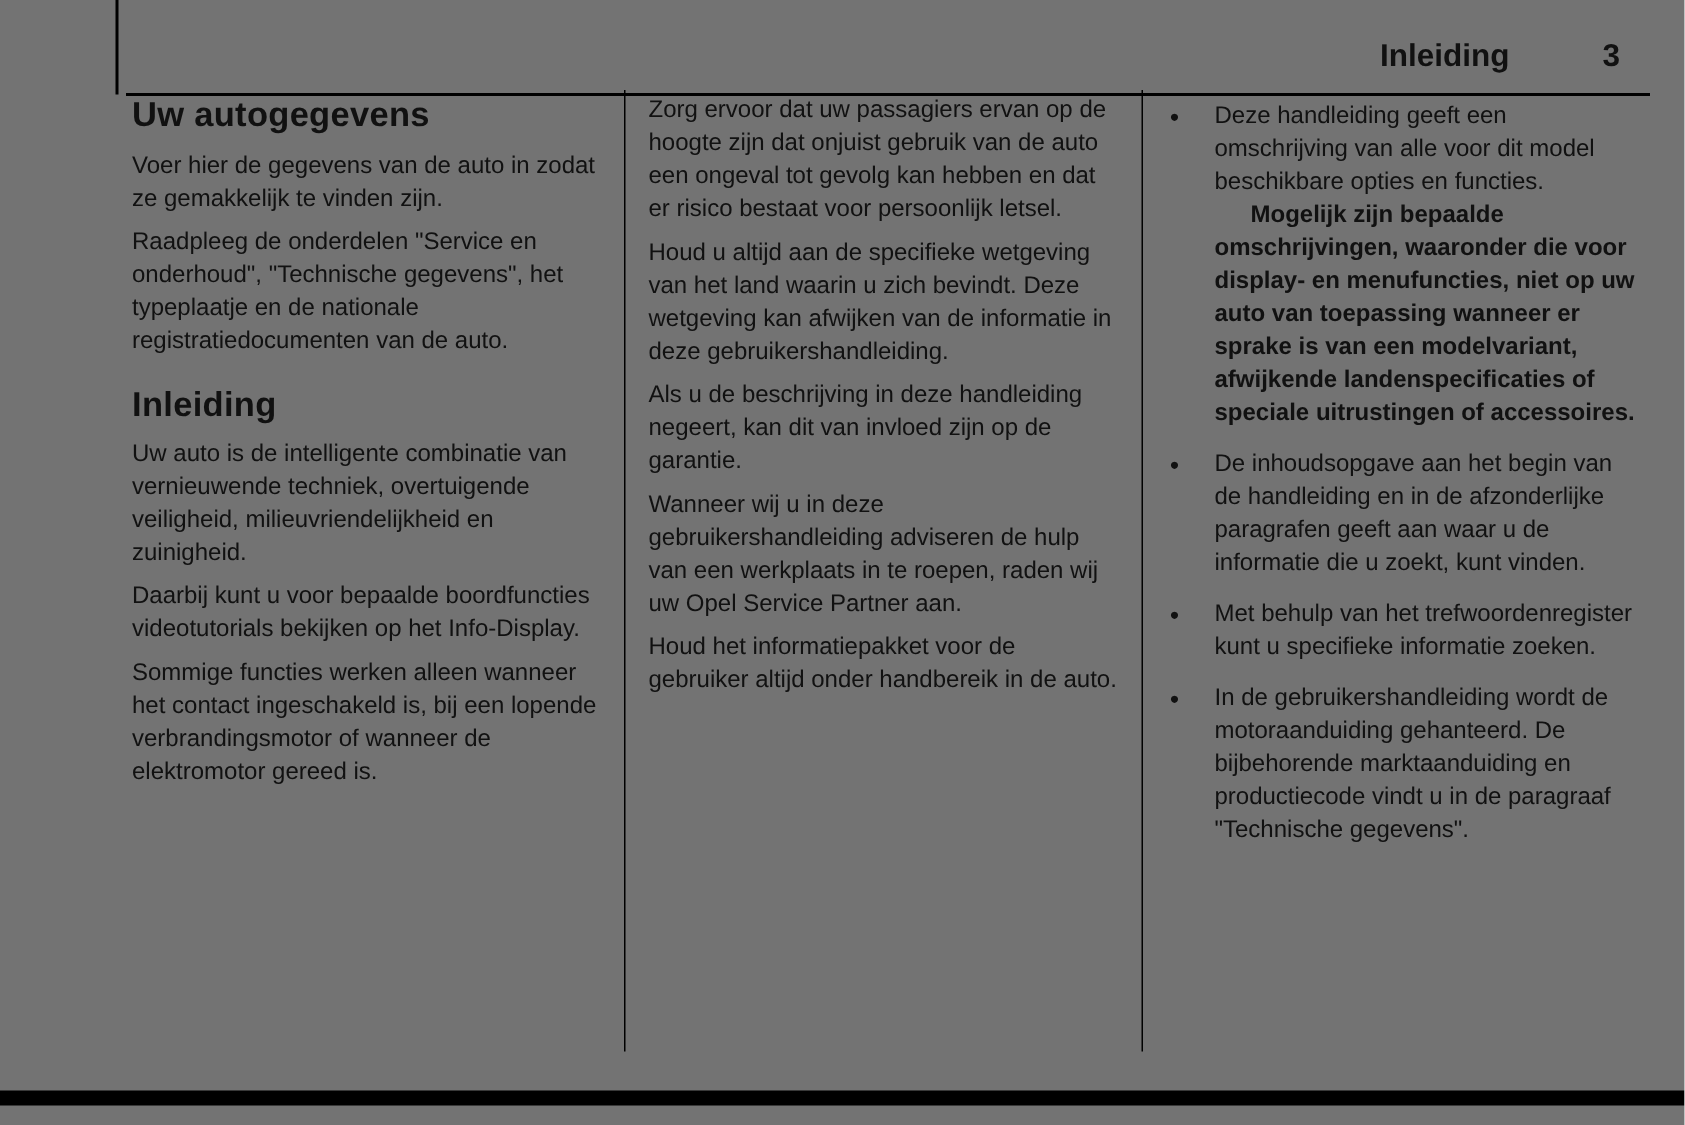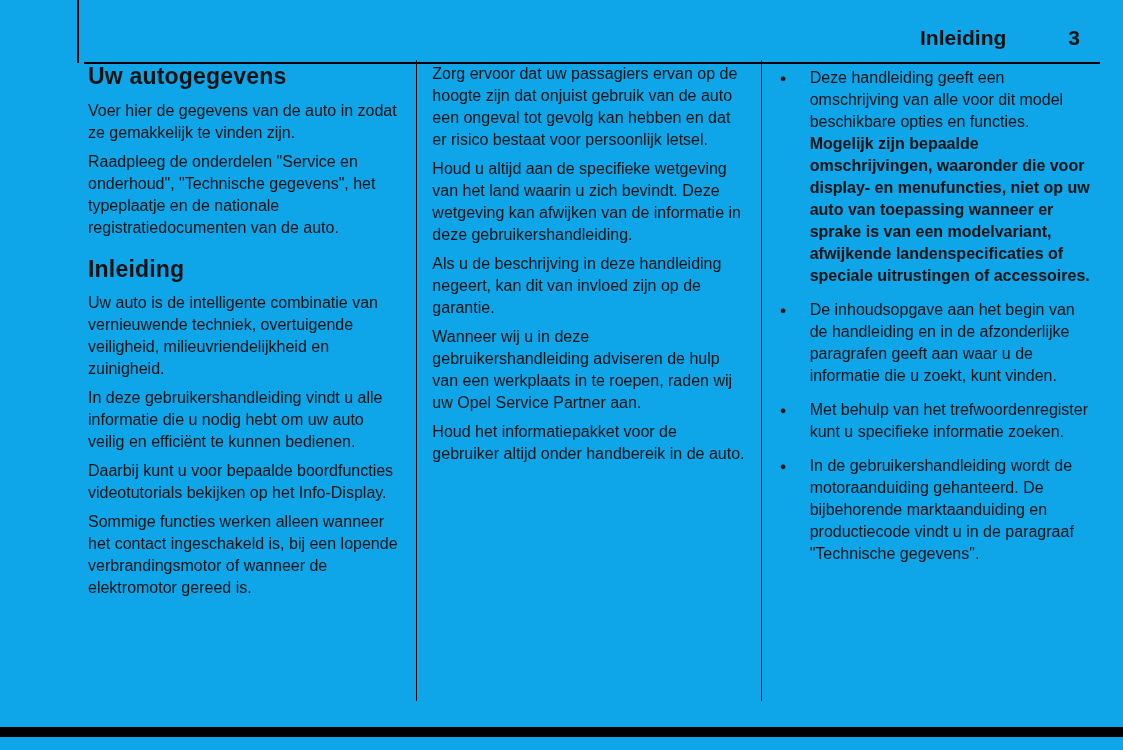--- a/index.html
+++ b/index.html
@@ -6,21 +6,21 @@
     margin: 0;
     padding: 0;
     background: #ffffff;
     font-family: "Liberation Sans", "DejaVu Sans", sans-serif;
     color: #111111;
   }
   .page {
     position: relative;
     width: 1123px;
     height: 750px;
-    background: #0ea5e9;
+    background: #737373;
     overflow: hidden;
   }
   
   .top-left-rule {
     position: absolute;
     left: 77px;
     top: 0;
     width: 2px;
     height: 63px;
     background: #000;
@@ -103,20 +103,21 @@
   }
   .bullets li .bullet {
     position: absolute;
     left: 3px;
     top: 2px;
     font-size: 11px;
     line-height: 18px;
   }
   .bullets li strong {
     font-weight: bold;
+    margin-left: 24px;
   }
   
   .bottom-bar {
     position: absolute;
     left: 0;
     top: 727px;
     width: 100%;
     height: 10px;
     background: #000;
   }
@@ -136,21 +137,20 @@
   <div class="header-rule"></div>
 
   <main class="columns">
 
     <section class="col">
       <h2>Uw autogegevens</h2>
       <p>Voer hier de gegevens van de auto in zodat ze gemakkelijk te vinden zijn.</p>
       <p>Raadpleeg de onderdelen "Service en onderhoud", "Technische gegevens", het typeplaatje en de nationale registratiedocumenten van de auto.</p>
       <h2 class="h-second">Inleiding</h2>
       <p>Uw auto is de intelligente combinatie van vernieuwende techniek, overtuigende veiligheid, milieuvriendelijkheid en zuinigheid.</p>
-      <p>In deze gebruikershandleiding vindt u alle informatie die u nodig hebt om uw auto veilig en efficiënt te kunnen bedienen.</p>
       <p>Daarbij kunt u voor bepaalde boordfuncties videotutorials bekijken op het Info-Display.</p>
       <p>Sommige functies werken alleen wanneer het contact ingeschakeld is, bij een lopende verbrandingsmotor of wanneer de elektromotor gereed is.</p>
     </section>
 
     <div class="vrule"></div>
 
     <section class="col">
       <p>Zorg ervoor dat uw passagiers ervan op de hoogte zijn dat onjuist gebruik van de auto een ongeval tot gevolg kan hebben en dat er risico bestaat voor persoonlijk letsel.</p>
       <p>Houd u altijd aan de specifieke wetgeving van het land waarin u zich bevindt. Deze wetgeving kan afwijken van de informatie in deze gebruikershandleiding.</p>
       <p>Als u de beschrijving in deze handleiding negeert, kan dit van invloed zijn op de garantie.</p>

